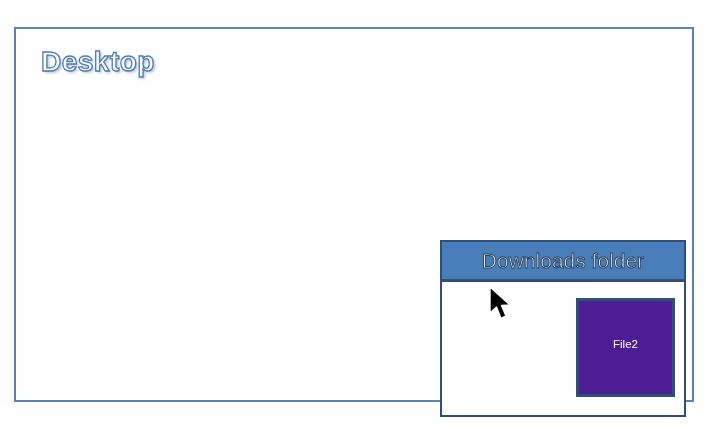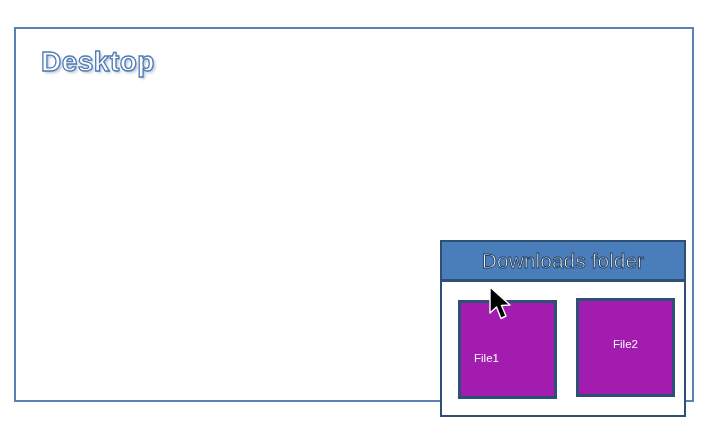--- a/index.html
+++ b/index.html
@@ -83,21 +83,21 @@
     background: #ffffff;
     border: 2px solid #2e5077;
   }
 
   
   .file-tile {
     position: absolute;
     width: 99px;
     height: 99px;
     box-sizing: border-box;
-    background: #a21caf;
+    background: #4c1d95;
     border: 3px solid #2e5077;
   }
   #file-tile-1 { left: 16px; top: 18px; }
   #file-tile-2 { left: 134px; top: 16px; }
 
   .file-label {
     position: absolute;
     font-size: 11.5px;
     color: #ffffff;
     white-space: nowrap;
@@ -127,23 +127,20 @@
 <div id="desktop-frame">
 
   <div id="folder-window">
 
     <div id="folder-titlebar">
       <span id="folder-title-text">Downloads folder</span>
     </div>
 
     <div id="folder-body">
 
-      <div class="file-tile" id="file-tile-1">
-        <span class="file-label" id="file-label-1">File1</span>
-      </div>
 
       <div class="file-tile" id="file-tile-2">
         <span class="file-label" id="file-label-2">File2</span>
       </div>
 
     </div>
   </div>
 </div>
 
 <div id="desktop-title">Desktop</div>

